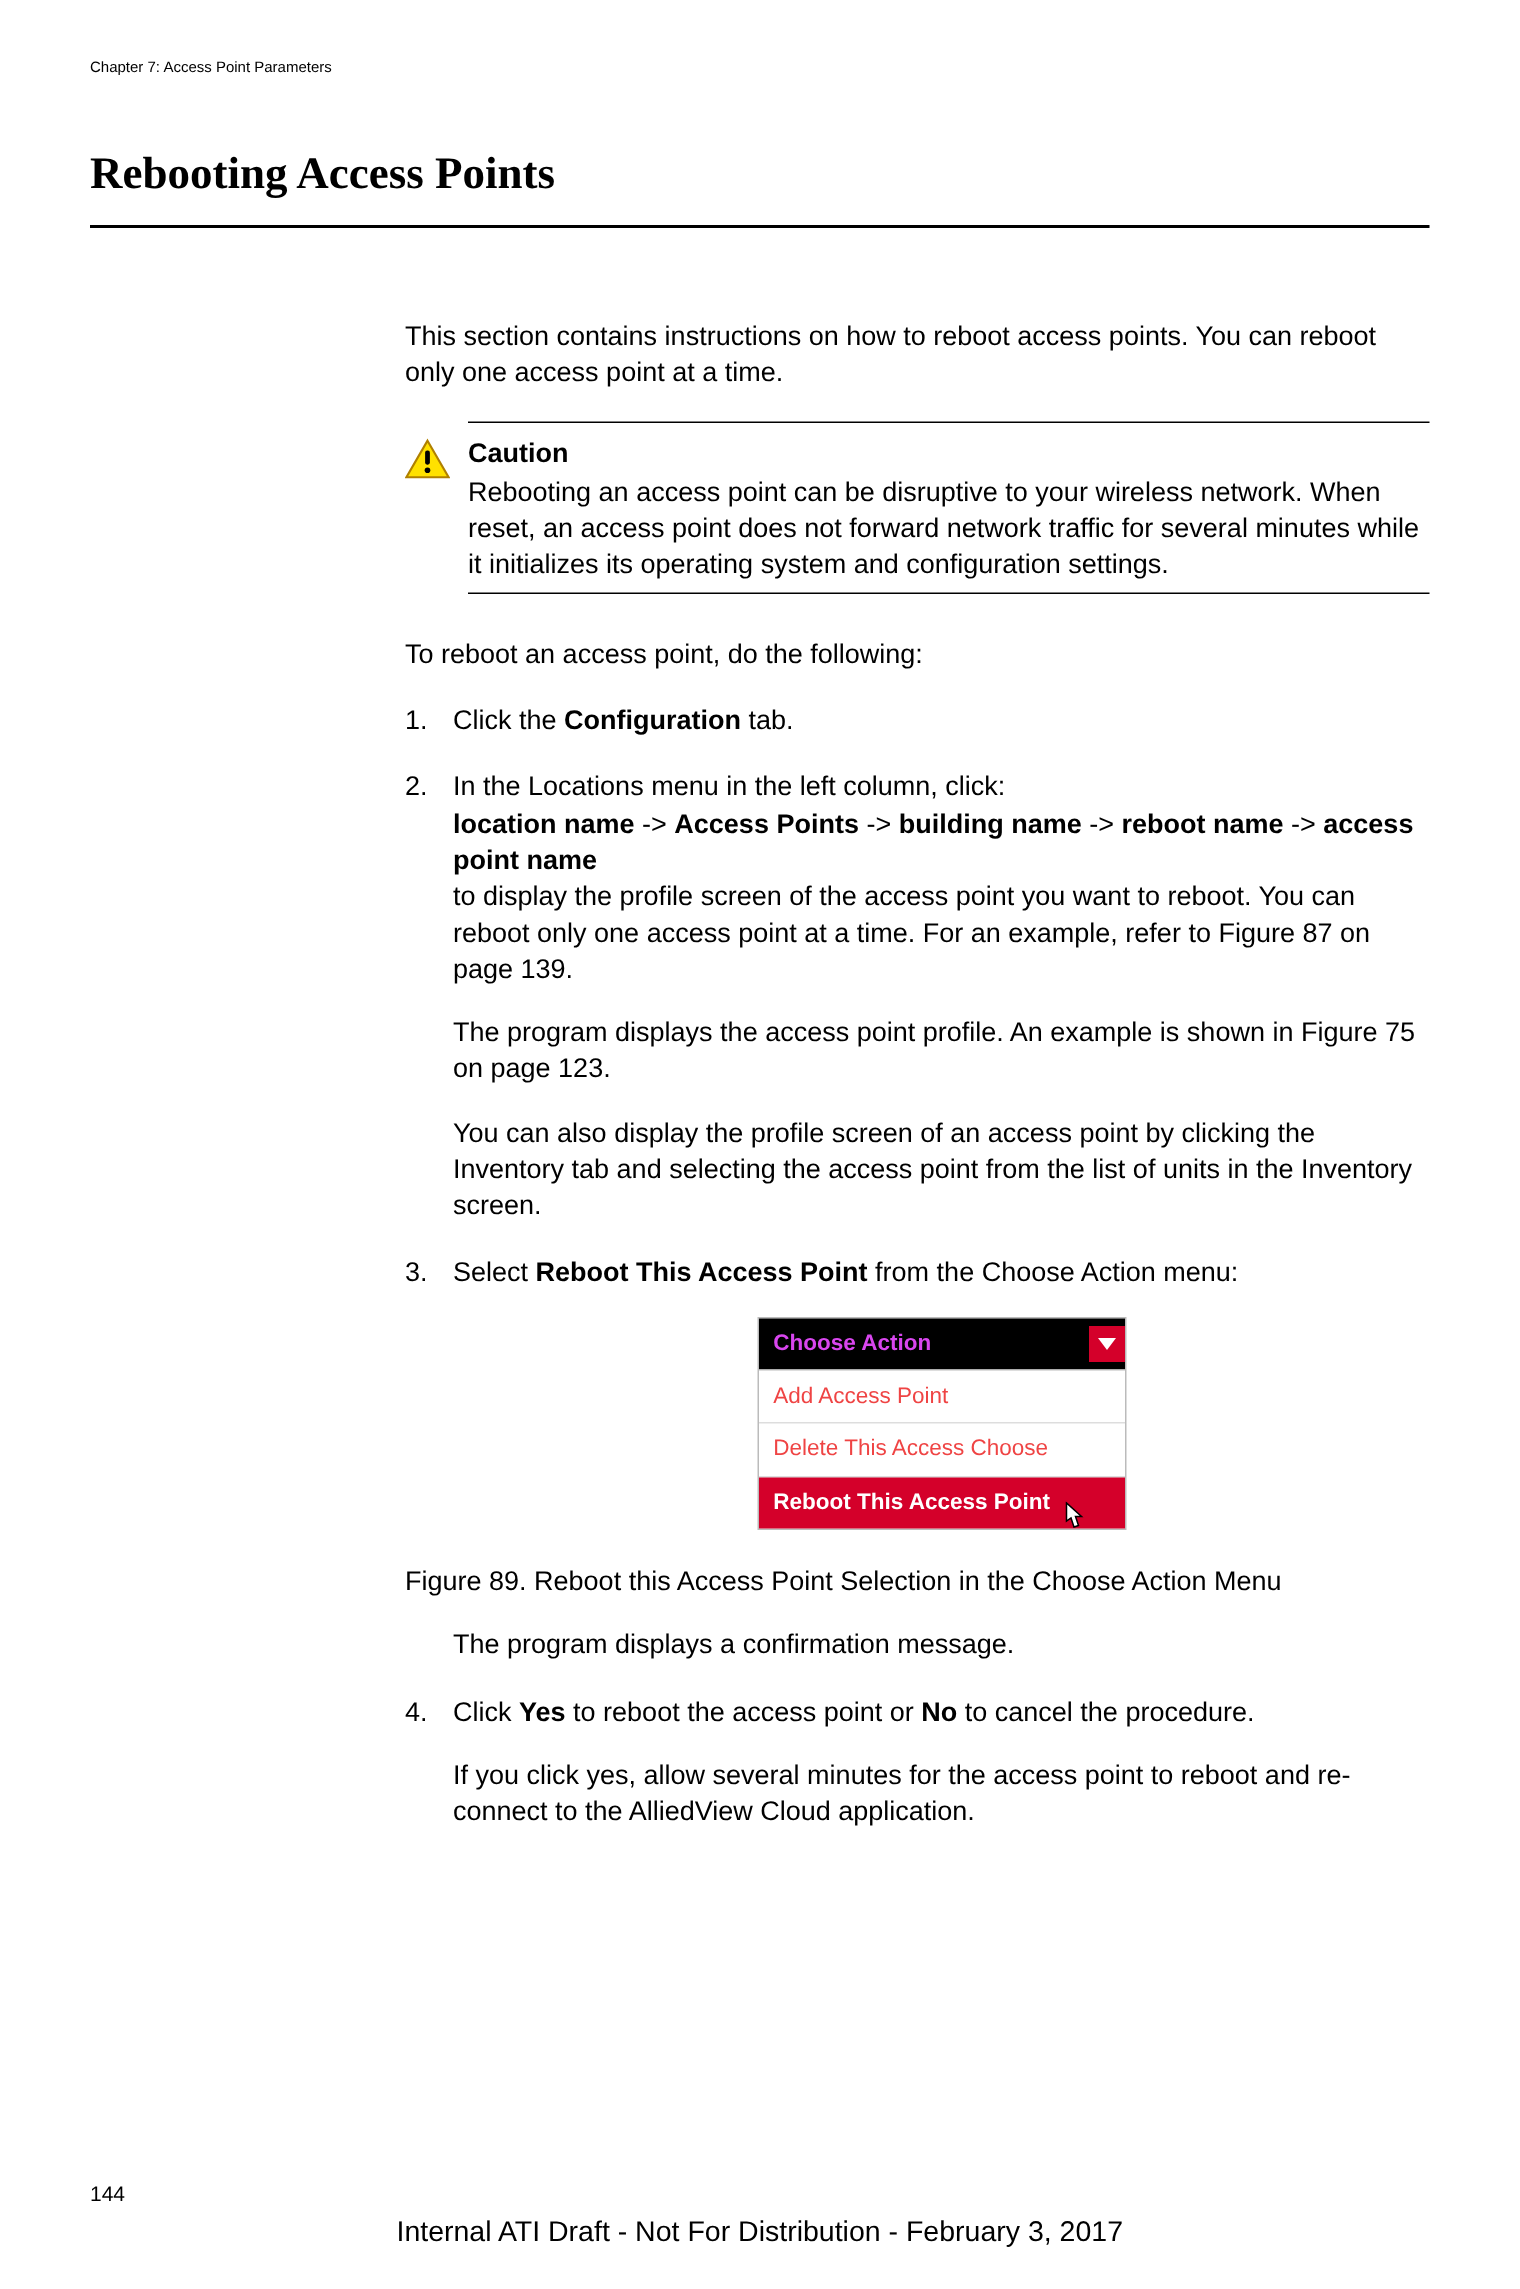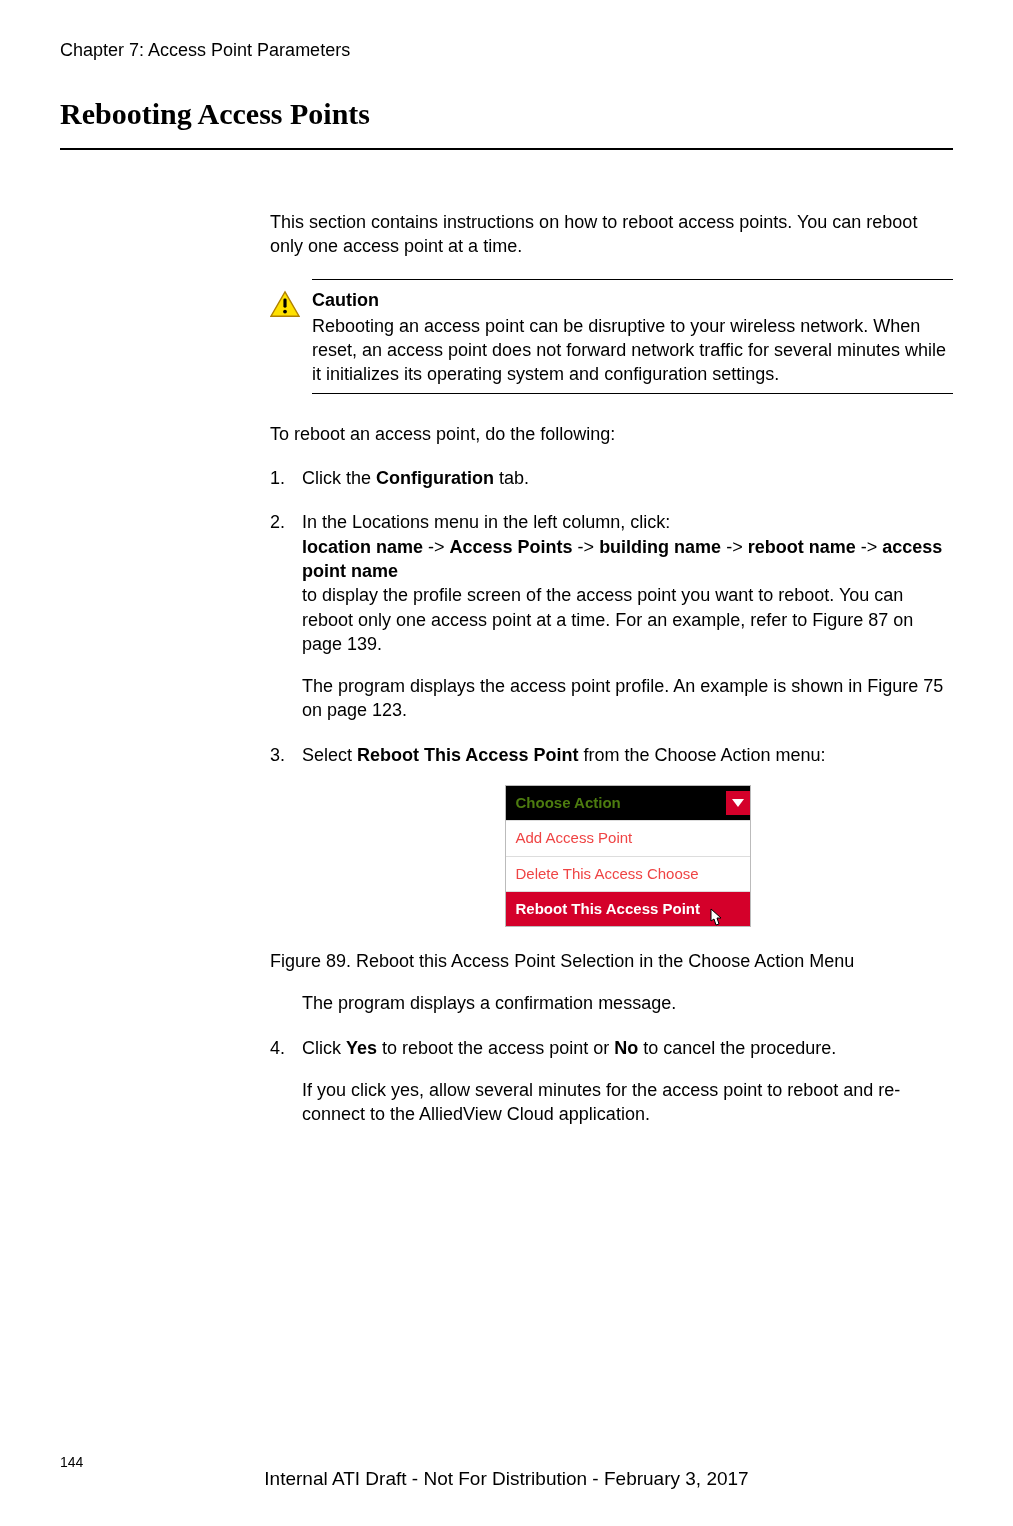--- a/index.html
+++ b/index.html
@@ -6,22 +6,22 @@
   body {
     background: #fff;
     font-family: Arial, Helvetica, sans-serif;
     color: #000;
     width: 1013px;
     height: 1526px;
     position: relative;
     padding: 40px 60px 0 60px;
   }
   .chapter-header {
-    font-size: 18px;
-    margin-bottom: 36px;
+    font-size: 10px;
+    margin-bottom: 48px;
   }
   h1.section-title {
     font-family: "Times New Roman", Times, serif;
     font-weight: bold;
     font-size: 30px;
     border-bottom: 2px solid #000;
     padding-bottom: 17px;
     margin-bottom: 60px;
     margin-top: 36px;
   }
@@ -83,21 +83,21 @@
     border: 1px solid #bbb;
     width: 246px;
     text-align: left;
     font-family: Arial, sans-serif;
     font-size: 15px;
     box-shadow: 0 0 0 1px rgba(0,0,0,0);
     position: relative;
   }
   .ca-header {
     background: #000;
-    color: #4d7c0f;
+    color: #d946ef;
     padding: 7px 10px;
     font-weight: bold;
     display: flex;
     justify-content: space-between;
     align-items: center;
   }
   .ca-header .chev {
     background: #d4002a;
     width: 24px;
     height: 24px;
@@ -135,21 +135,21 @@
   .page-number {
     position: absolute;
     left: 60px;
     bottom: 56px;
     font-size: 14px;
   }
   .footer {
     position: absolute;
     left: 0;
     right: 0;
-    bottom: 36px;
+    bottom: 26px;
     text-align: center;
     font-size: 19px;
   }
 </style>
 </head>
 <body>
 
 <div class="chapter-header">Chapter 7: Access Point Parameters</div>
 
 <h1 class="section-title">Rebooting Access Points</h1>
@@ -180,20 +180,21 @@
     <li>
       <span>Click the </span><span class="b">Configuration</span><span> tab.</span>
     </li>
     <li>
       <p>
         <span>In the Locations menu in the left column, click:</span><br>
         <span class="b">location name</span><span> -&gt; </span><span class="b">Access Points</span><span> -&gt; </span><span class="b">building name</span><span> -&gt; </span><span class="b">reboot name</span><span> -&gt; </span><span class="b">access point name</span><br>
         <span>to display the profile screen of the access point you want to reboot. You can reboot only one access point at a time. For an example, refer to Figure 87 on page 139.</span>
       </p>
       <p>The program displays the access point profile. An example is shown in Figure 75 on page 123.</p>
+      <p>You can also display the profile screen of an access point by clicking the Inventory tab and selecting the access point from the list of units in the Inventory screen.</p>
     </li>
     <li>
       <p>
         <span>Select </span><span class="b">Reboot This Access Point</span><span> from the Choose Action menu:</span>
       </p>
 
       <div class="menu-figure">
         <div class="choose-action">
           <div class="ca-header">
             <span>Choose Action</span>

